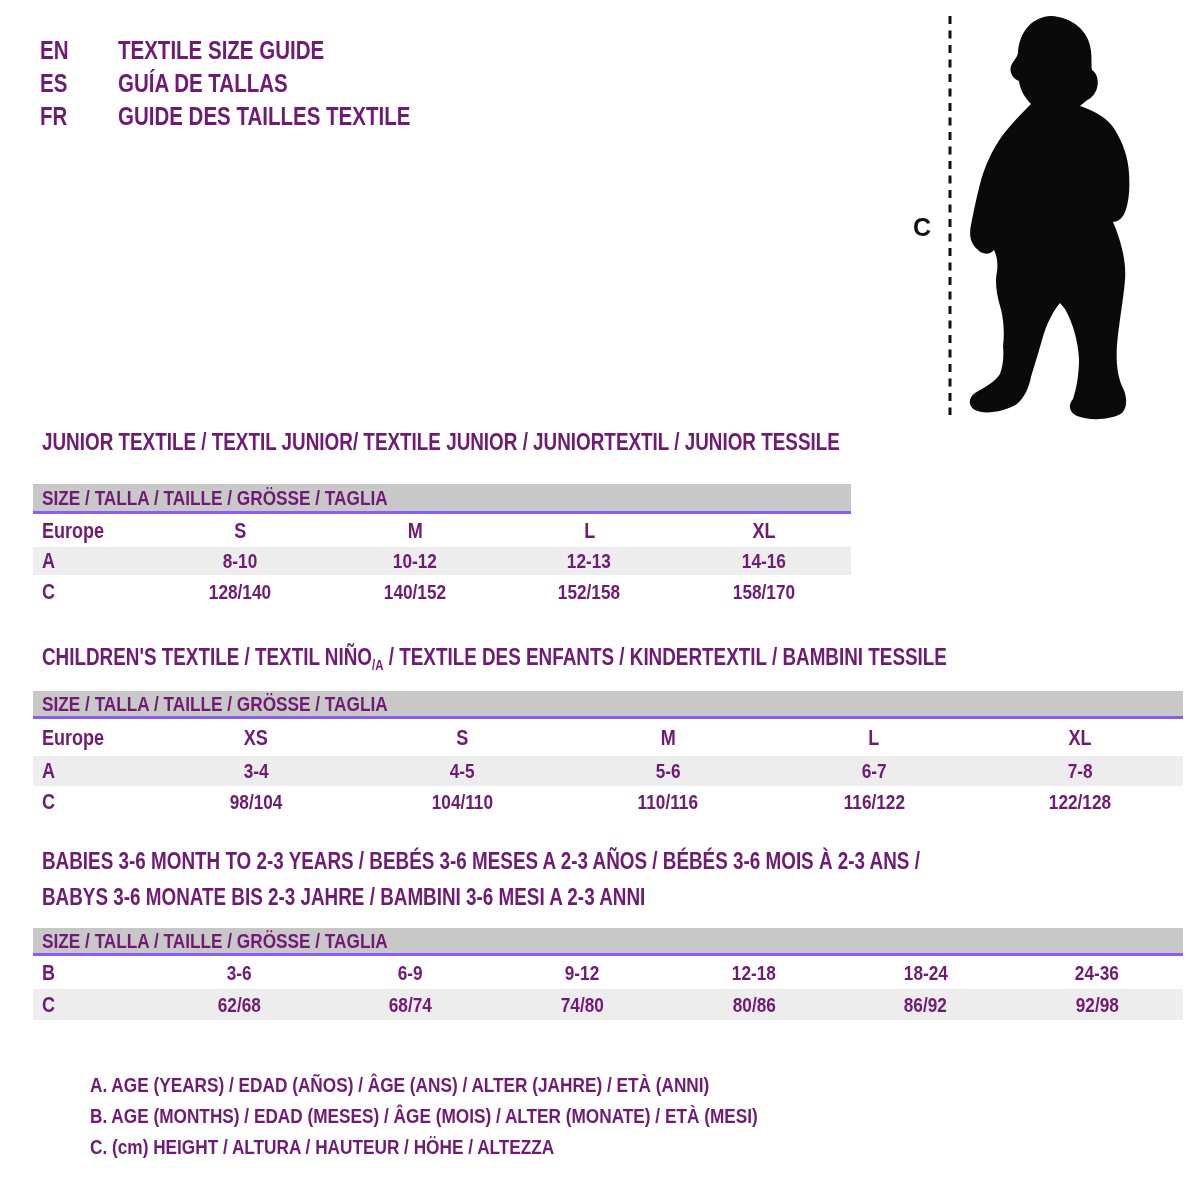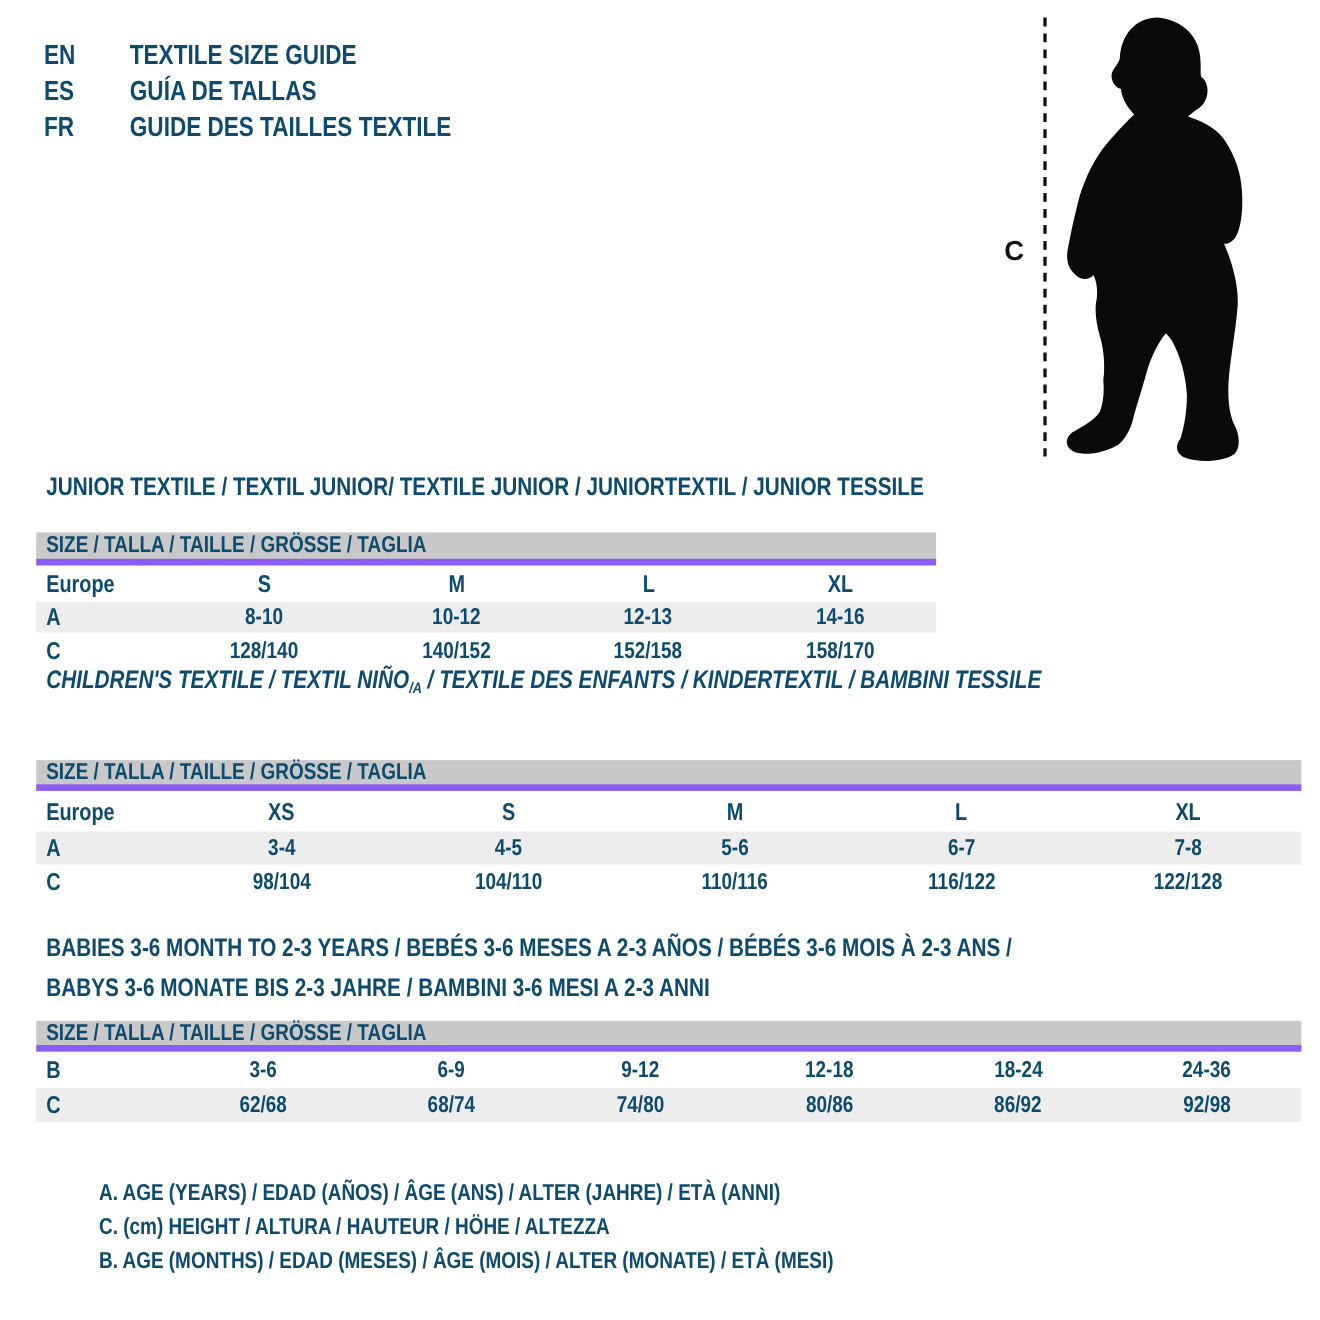--- a/index.html
+++ b/index.html
@@ -1,35 +1,35 @@
 <!DOCTYPE html>
 <html><head>
 <meta charset="utf-8">
 <style>
   html,body{margin:0;padding:0;background:#fff;}
   .stage{
     position:relative;width:1200px;height:1200px;background:#ffffff;overflow:hidden;
-    font-family:"Liberation Sans",sans-serif;font-weight:bold;color:#0c4a6e;
+    font-family:"Liberation Sans",sans-serif;font-weight:bold;color:#701a75;
   }
   
   .cond{display:inline-block;transform:scaleX(.82);transform-origin:0 50%;white-space:nowrap;}
   .condc{display:inline-block;transform:scaleX(.82);transform-origin:50% 50%;white-space:nowrap;}
 
   
   .lang-block{position:absolute;left:40px;top:34px;}
   .lang-row{display:flex;align-items:center;height:33px;font-size:25px;}
   .lang-code{flex:0 0 78px;}
 
   
   .sec-title{position:absolute;left:42px;height:27px;display:flex;align-items:center;font-size:23px;}
   .sub{font-size:14px;vertical-align:-5px;}
 
   
   .sizetable{position:absolute;left:33px;}
-  .bar{background:#c8c8c8;border-bottom:6px solid #8b5cf6;display:flex;align-items:center;padding-left:9px;font-size:21px;box-sizing:border-box;}
+  .bar{background:#c8c8c8;border-bottom:3px solid #8b5cf6;display:flex;align-items:center;padding-left:9px;font-size:21px;box-sizing:border-box;}
   .trow{display:flex;align-items:center;}
   .trow.alt{background:#ededed;}
   .cell{flex:1;text-align:center;font-size:21px;}
   .cell.label{flex:0 0 111px;text-align:left;padding-left:9px;font-size:22px;}
   .cols .cell{font-size:22px;}
 
   
   .legend{position:absolute;left:42px;top:1072px;margin-left:48px;}
   .legend-line{height:26px;margin-bottom:5px;display:flex;align-items:center;font-size:21px;}
 
@@ -97,21 +97,21 @@
     </div>
     <div class="trow" style="height:33px;">
       <div class="cell label"><span class="cond">C</span></div>
       <div class="cell"><span class="condc">128/140</span></div>
       <div class="cell"><span class="condc">140/152</span></div>
       <div class="cell"><span class="condc">152/158</span></div>
       <div class="cell"><span class="condc">158/170</span></div>
     </div>
   </div>
 
-  <div class="sec-title" style="top:605px;font-style:italic;">
+  <div class="sec-title" style="top:645px;">
     <span class="cond"><span>CHILDREN'S TEXTILE / TEXTIL NIÑO</span><span class="sub">/A</span><span> / TEXTILE DES ENFANTS / KINDERTEXTIL / BAMBINI TESSILE</span></span>
   </div>
   <div class="sizetable" style="top:691px;width:1150px;">
     <div class="bar" style="height:28px;">
       <span class="cond">SIZE / TALLA / TAILLE / GRÖSSE / TAGLIA</span>
     </div>
     <div class="trow cols" style="height:37px;">
       <div class="cell label"><span class="cond">Europe</span></div>
       <div class="cell"><span class="condc">XS</span></div>
       <div class="cell"><span class="condc">S</span></div>
@@ -165,20 +165,20 @@
       <div class="cell"><span class="condc">86/92</span></div>
       <div class="cell"><span class="condc">92/98</span></div>
     </div>
   </div>
 
   <div class="legend">
     <div class="legend-line">
         <span class="cond">A. AGE (YEARS) / EDAD (AÑOS) / ÂGE (ANS) / ALTER (JAHRE) / ETÀ (ANNI)</span>
       </div>
     <div class="legend-line">
-        <span class="cond">C. (cm) HEIGHT / ALTURA / HAUTEUR / HÖHE / ALTEZZA</span>
+        <span class="cond">B. AGE (MONTHS) / EDAD (MESES) / ÂGE (MOIS) / ALTER (MONATE) / ETÀ (MESI)</span>
       </div>
     <div class="legend-line">
-        <span class="cond">B. AGE (MONTHS) / EDAD (MESES) / ÂGE (MOIS) / ALTER (MONATE) / ETÀ (MESI)</span>
+        <span class="cond">C. (cm) HEIGHT / ALTURA / HAUTEUR / HÖHE / ALTEZZA</span>
       </div>
   </div>
 
 </div>
 
 </body></html>

